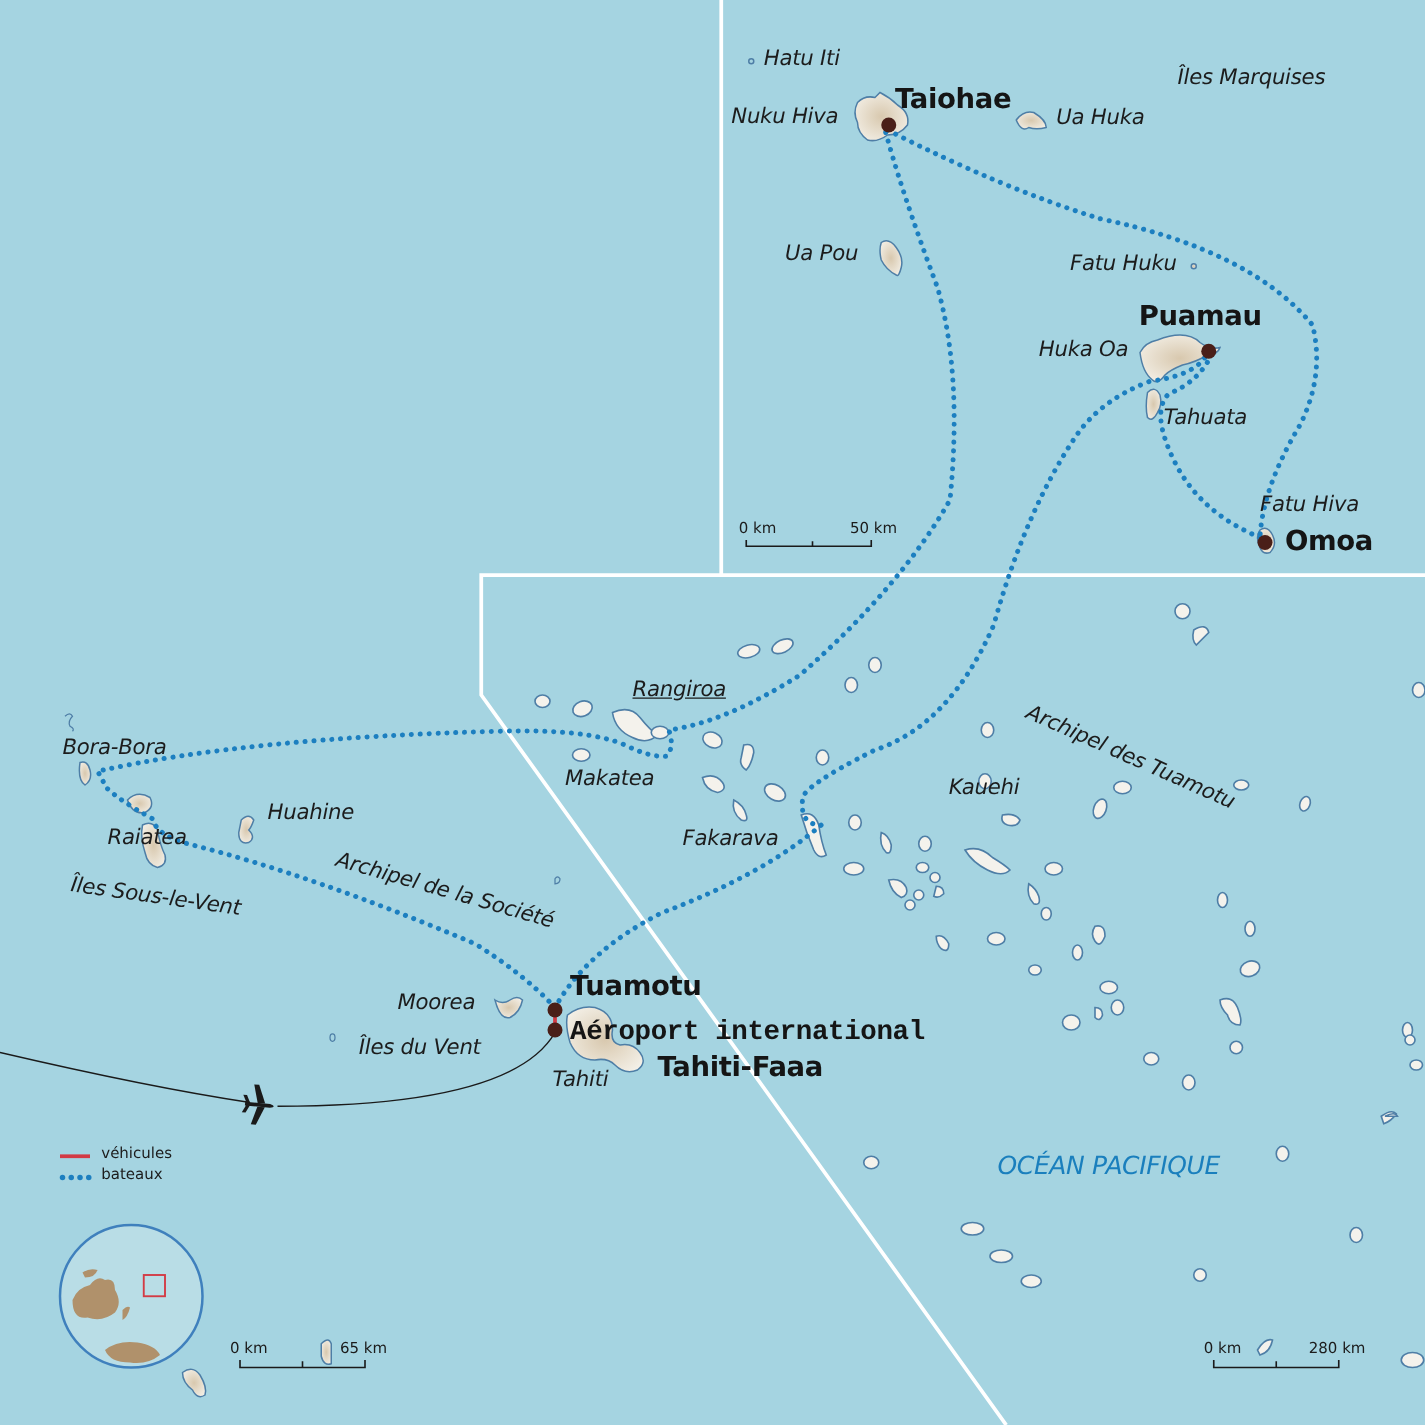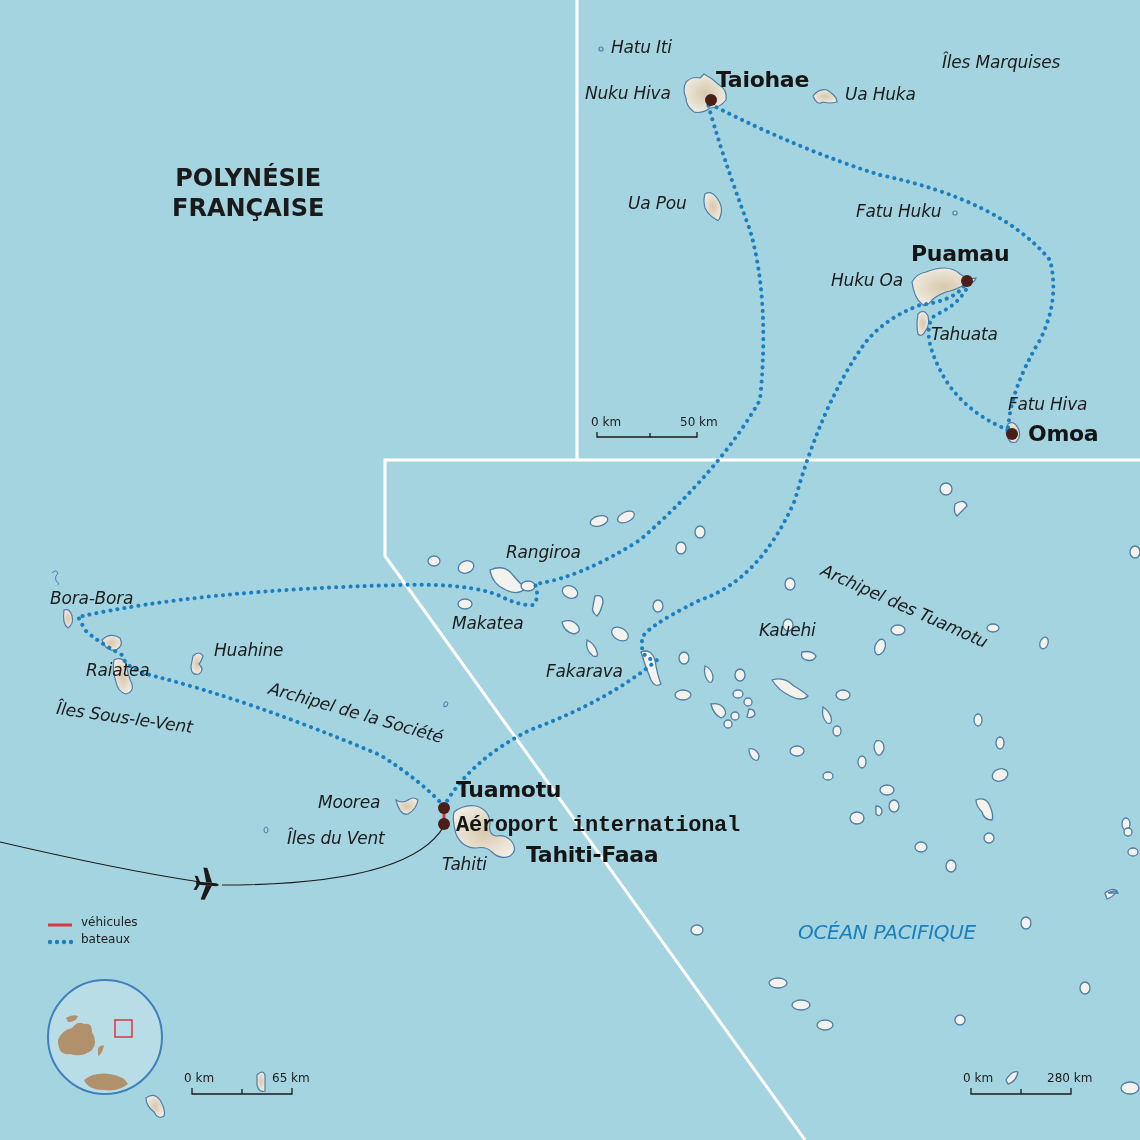--- a/index.html
+++ b/index.html
@@ -195,41 +195,37 @@
     <g stroke="#1a1a1a" stroke-width="1.3" fill="none">
       <polyline points="597,432 597,437 697,437 697,432"></polyline>
         <line x1="650" y1="433" x2="650" y2="437"></line>
       <polyline points="192,1088 192,1094 292,1094 292,1088"></polyline>
         <line x1="242" y1="1089" x2="242" y2="1094"></line>
       <polyline points="971,1088 971,1094 1071,1094 1071,1088"></polyline>
         <line x1="1021" y1="1089" x2="1021" y2="1094"></line>
     </g>
   </svg>
 
-  <div class="lbl title" style="left:172px; top:163px;">
-    <div>POLYNÉSIE</div>
-    <div>FRANÇAISE</div>
-  </div>
 
   <div class="lbl it" style="left:611px; top:37px;">Hatu Iti</div>
   <div class="lbl it" style="left:585px; top:83px;">Nuku Hiva</div>
   <div class="lbl city" style="left:716px; top:67px;">Taiohae</div>
   <div class="lbl it" style="left:845px; top:84px;">Ua Huka</div>
   <div class="lbl it" style="left:942px; top:52px;">Îles Marquises</div>
   <div class="lbl it" style="left:628px; top:193px;">Ua Pou</div>
   <div class="lbl it" style="left:856px; top:201px;">Fatu Huku</div>
   <div class="lbl city" style="left:911px; top:241px;">Puamau</div>
-  <div class="lbl it" style="left:831px; top:270px;">Huku Oa</div>
+  <div class="lbl it" style="left:831px; top:270px;">Huka Oa</div>
   <div class="lbl it" style="left:931px; top:324px;">Tahuata</div>
   <div class="lbl it" style="left:1008px; top:394px;">Fatu Hiva</div>
   <div class="lbl city" style="left:1028px; top:421px;">Omoa</div>
   <div class="lbl small" style="left:591px; top:415px;">0 km</div>
   <div class="lbl small" style="left:680px; top:415px;">50 km</div>
 
-  <div class="lbl it" style="left:506px; top:542px;">Rangiroa</div>
+  <div class="lbl it" style="left:506px; top:542px;text-decoration:underline;">Rangiroa</div>
   <div class="lbl it" style="left:452px; top:613px;">Makatea</div>
   <div class="lbl it" style="left:725px; top:620px;margin-left:34px;">Kauehi</div>
   <div class="lbl it" style="left:546px; top:661px;">Fakarava</div>
   <div class="lbl it" style="left:826px; top:560px; transform-origin:0 0; transform:rotate(24deg);">Archipel des Tuamotu</div>
   <div class="lbl ocean" style="left:798px; top:920px;text-align:right;">OCÉAN PACIFIQUE</div>
   <div class="lbl small" style="left:963px; top:1071px;">0 km</div>
   <div class="lbl small" style="left:1047px; top:1071px;">280 km</div>
 
   <div class="lbl it" style="left:50px; top:588px;">Bora-Bora</div>
   <div class="lbl it" style="left:39px; top:660px;margin-left:47px;">Raiatea</div>

